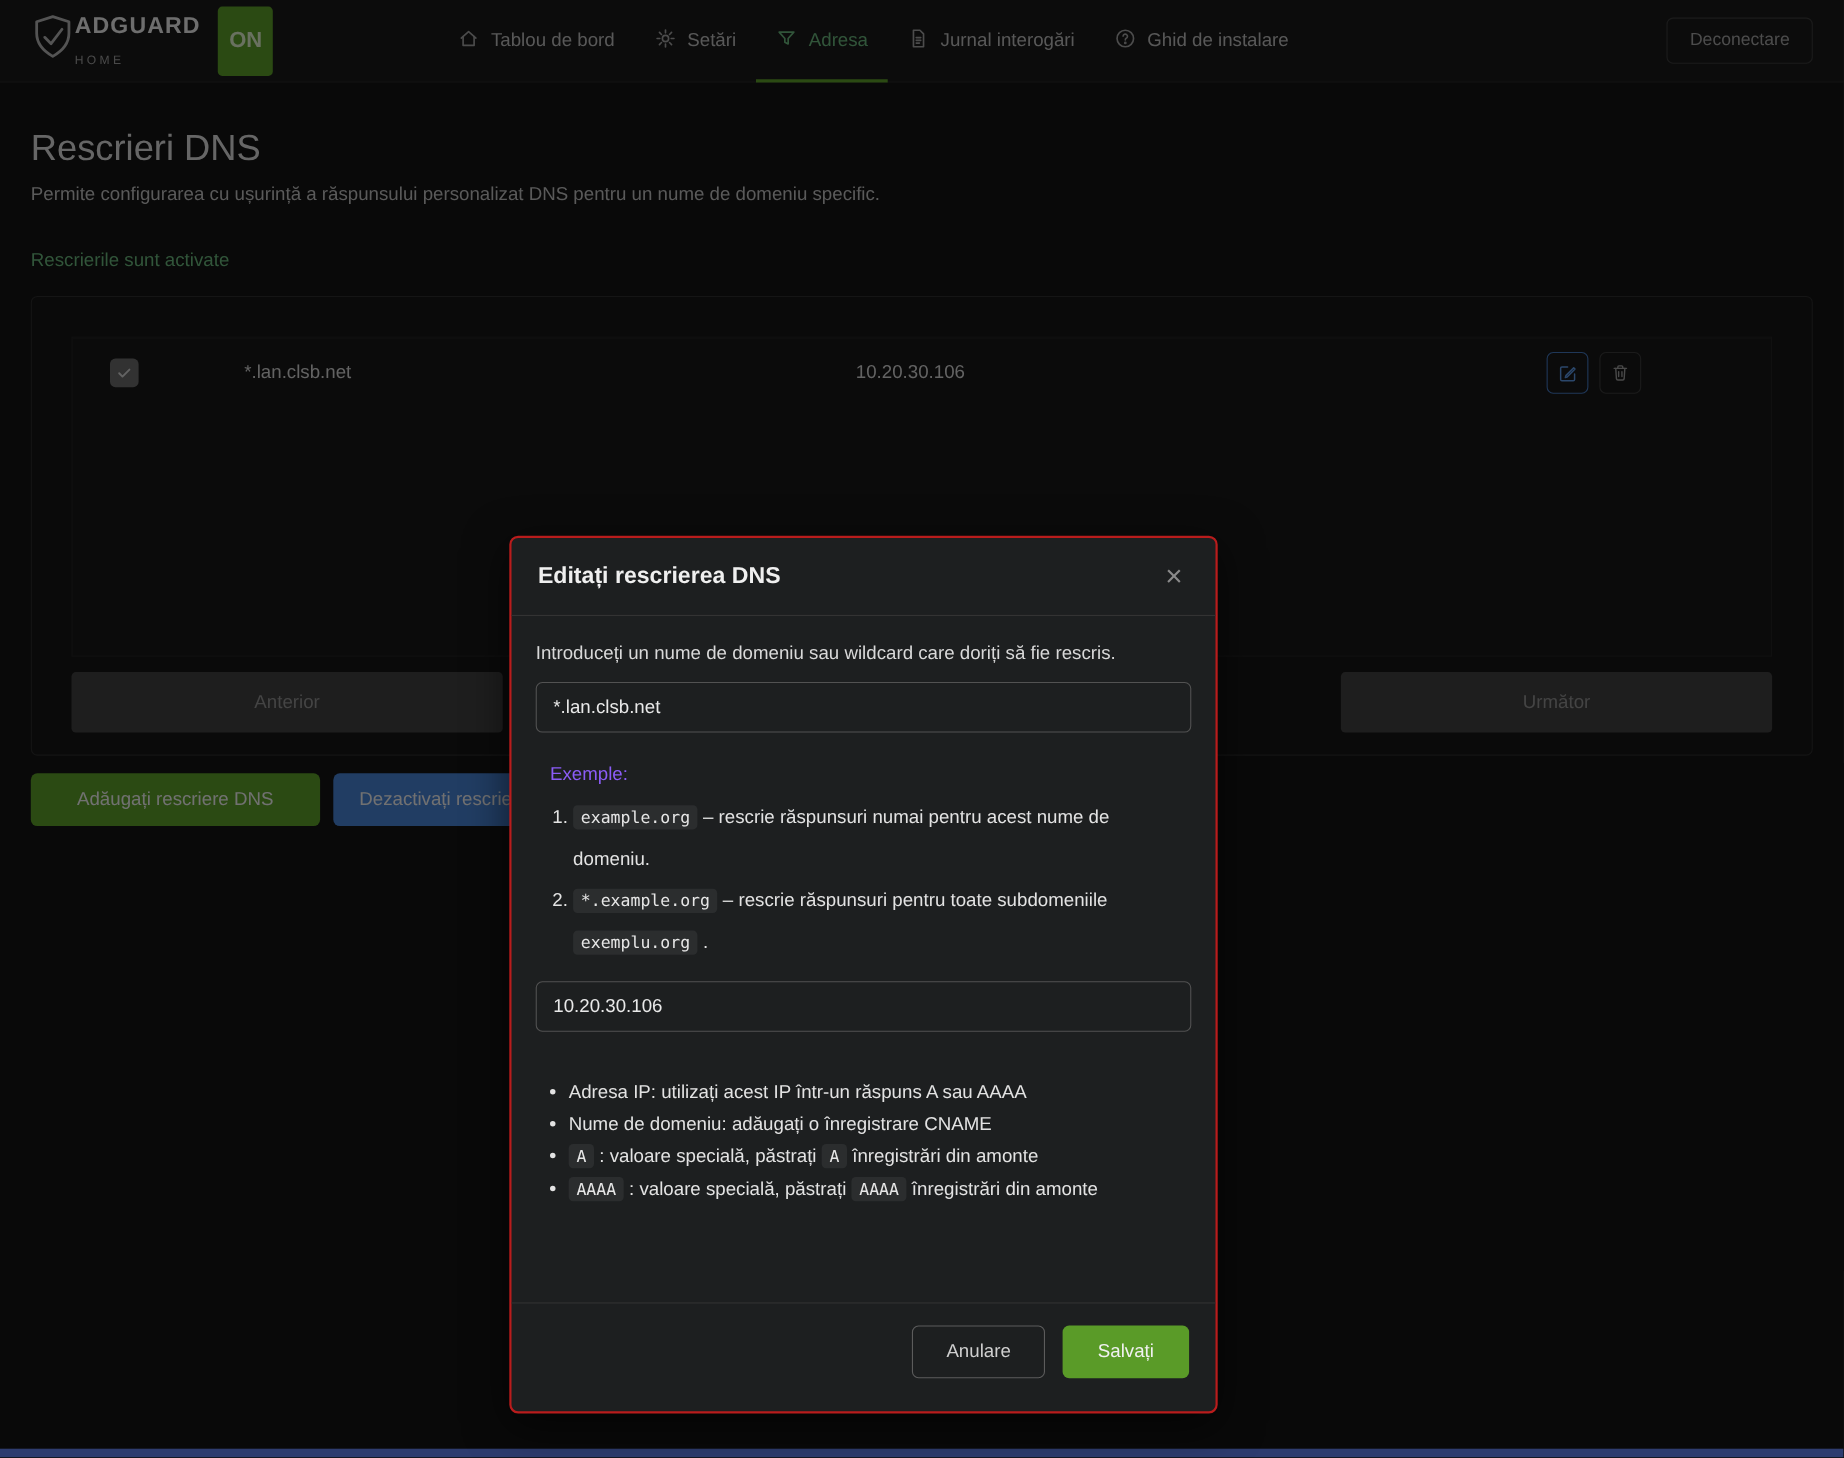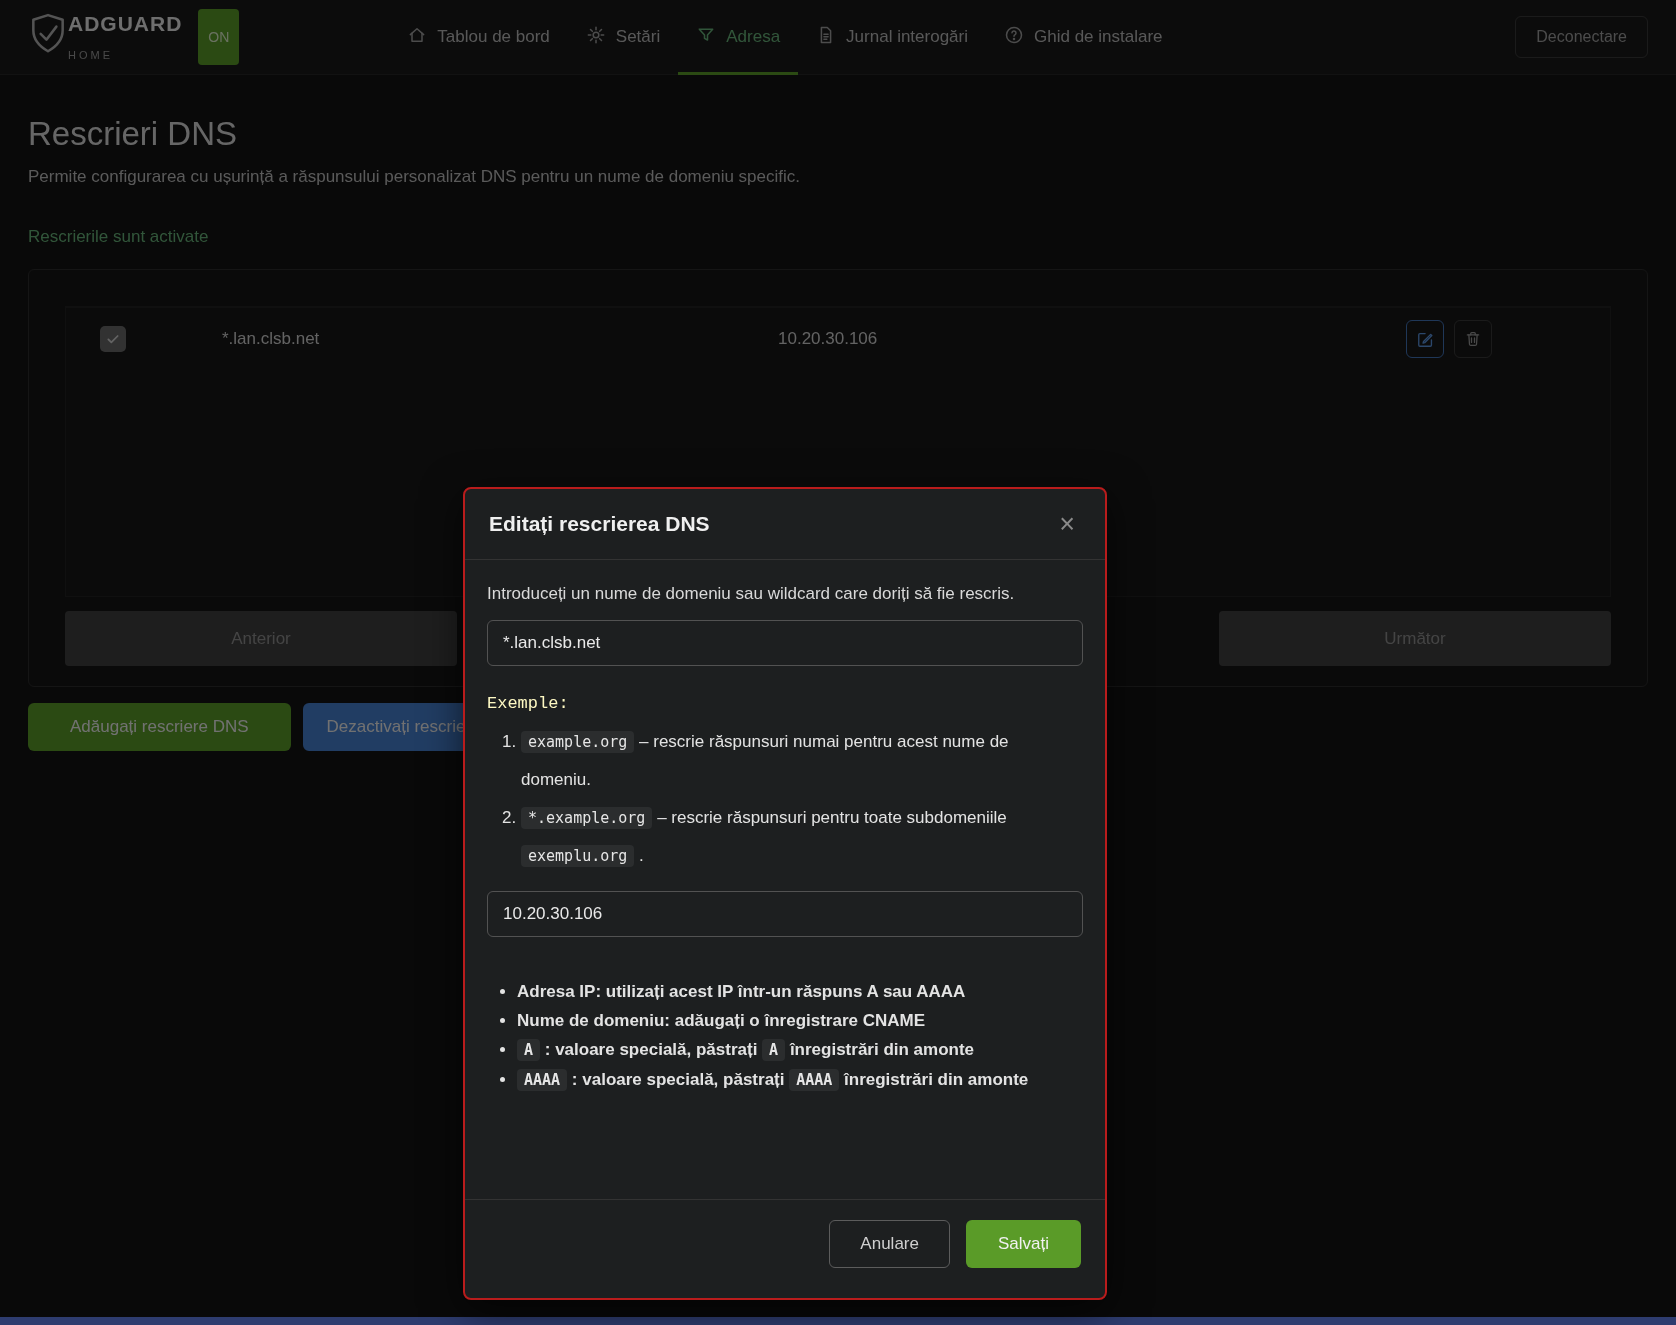--- a/index.html
+++ b/index.html
@@ -3,21 +3,21 @@
 <meta charset="utf-8">
 <style>
   html,body{margin:0;padding:0;width:1676px;height:1325px;overflow:hidden;
     background:#131313;font-family:"Liberation Sans",sans-serif;position:relative;}
   .topbar{height:75px;display:flex;align-items:center;padding:0 28px;
     background:#1b1b1b;border-bottom:1px solid #262626;box-sizing:border-box;}
   .brand{display:flex;align-items:center;gap:0;}
   .brand-text{display:flex;flex-direction:column;line-height:1;}
   .brand-name{color:#e6e6e6;font-weight:bold;font-size:21px;letter-spacing:1px;}
   .brand-sub{color:#9a9a9a;font-size:11px;letter-spacing:3px;margin-top:16px;}
-  .on-badge{background:#5a9b28;color:#dcecc9;font-size:14px;font-weight:normal;
+  .on-badge{background:#5a9b28;color:#dcecc9;font-size:20px;font-weight:bold;
     padding:20px 10px;border-radius:4px;margin-left:16px;}
   .nav{display:flex;align-items:stretch;height:75px;margin-left:150px;}
   .nav-item{display:flex;align-items:center;gap:10px;padding:0 18px;
     color:#b9b9b9;font-size:17px;cursor:pointer;}
   .nav-item svg{color:#9f9f9f;}
   .nav-item.active{color:#67b279;box-shadow:inset 0 -3px 0 #5a9b28;}
   .nav-item.active svg{color:#67b279;}
   .logout-btn{margin-left:auto;border:1px solid #3a3a3a;color:#9f9f9f;background:transparent;
     padding:11px 20px;border-radius:6px;font-size:16px;font-family:inherit;}
   .content{padding:0 28px;}
@@ -56,26 +56,26 @@
     box-shadow:0 10px 40px rgba(0,0,0,.6);box-sizing:border-box;}
   .modal-header{display:flex;align-items:center;padding:23px 24px;border-bottom:1px solid #333;}
   .modal-title{font-size:21px;font-weight:bold;color:#efefef;}
   .modal-close{margin-left:auto;color:#8a8a8a;font-size:27px;line-height:20px;cursor:pointer;
     background:none;border:none;font-family:inherit;}
   .modal-body{padding:24px 22px 88px;font-size:17px;}
   .modal-desc{color:#d9d9d9;margin:0;}
   .text-input{display:block;width:100%;box-sizing:border-box;margin-top:16px;background:#1d1f20;
     border:1px solid #525252;border-radius:6px;padding:12px 15px;color:#e9e9e9;
     font-size:17px;font-family:inherit;}
-  .examples-label{margin:28px 0 0;color:#fef9c3;font-family:Liberation Mono, monospace;}
+  .examples-label{margin:28px 13px 0;color:#8b5cf6;}
   .examples-list{margin:10px 0 0;padding-left:34px;}
   .examples-list li{line-height:38px;}
   code{font-family:"DejaVu Sans Mono",monospace;font-size:15px;background:#2b2d2e;
     padding:2px 7px;border-radius:4px;color:#e6e6e6;}
-  .notes-list{margin:40px 0 16px;padding-left:30px;font-weight:bold;}
+  .notes-list{margin:40px 0 0;padding-left:30px;}
   .notes-list li{line-height:29px;}
   .modal-footer{border-top:1px solid #333;padding:20px 24px 30px;display:flex;
     justify-content:flex-end;gap:16px;}
   .btn-cancel{background:transparent;border:1px solid #5c5c5c;color:#cfcfcf;
     padding:13px 30px;border-radius:6px;font-size:17px;font-family:inherit;cursor:pointer;}
   .btn-save{background:#5a9b28;border:none;color:#f1f1f1;padding:13px 32px;border-radius:6px;
     font-size:17px;font-family:inherit;cursor:pointer;}
 </style>
 </head>
 <body>

